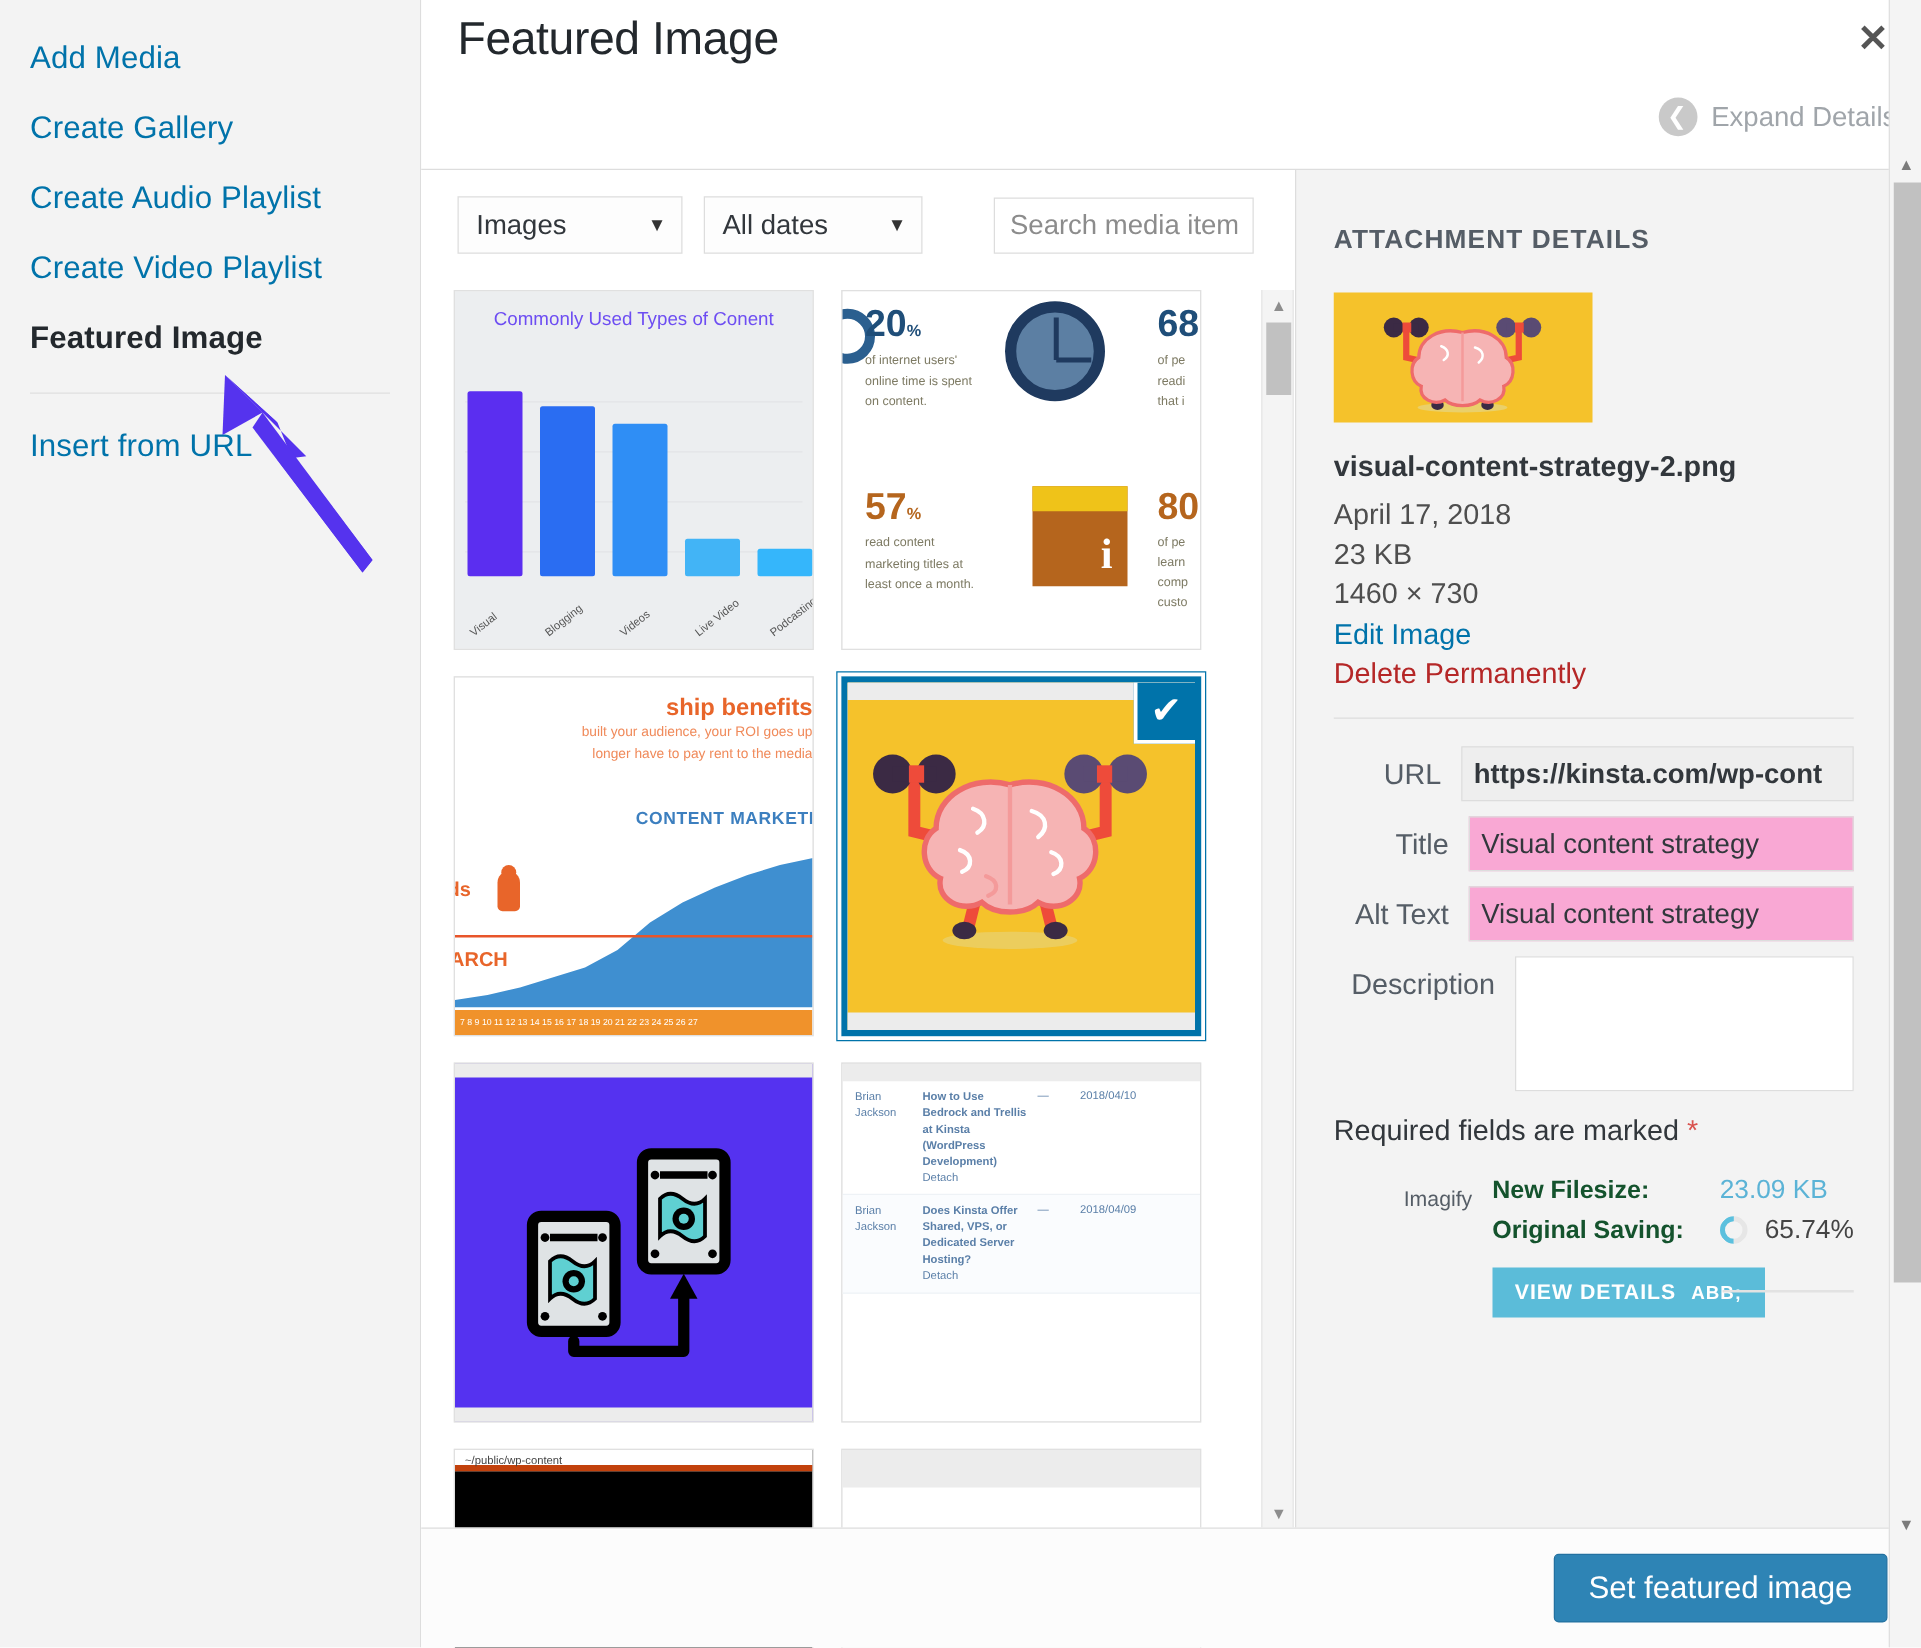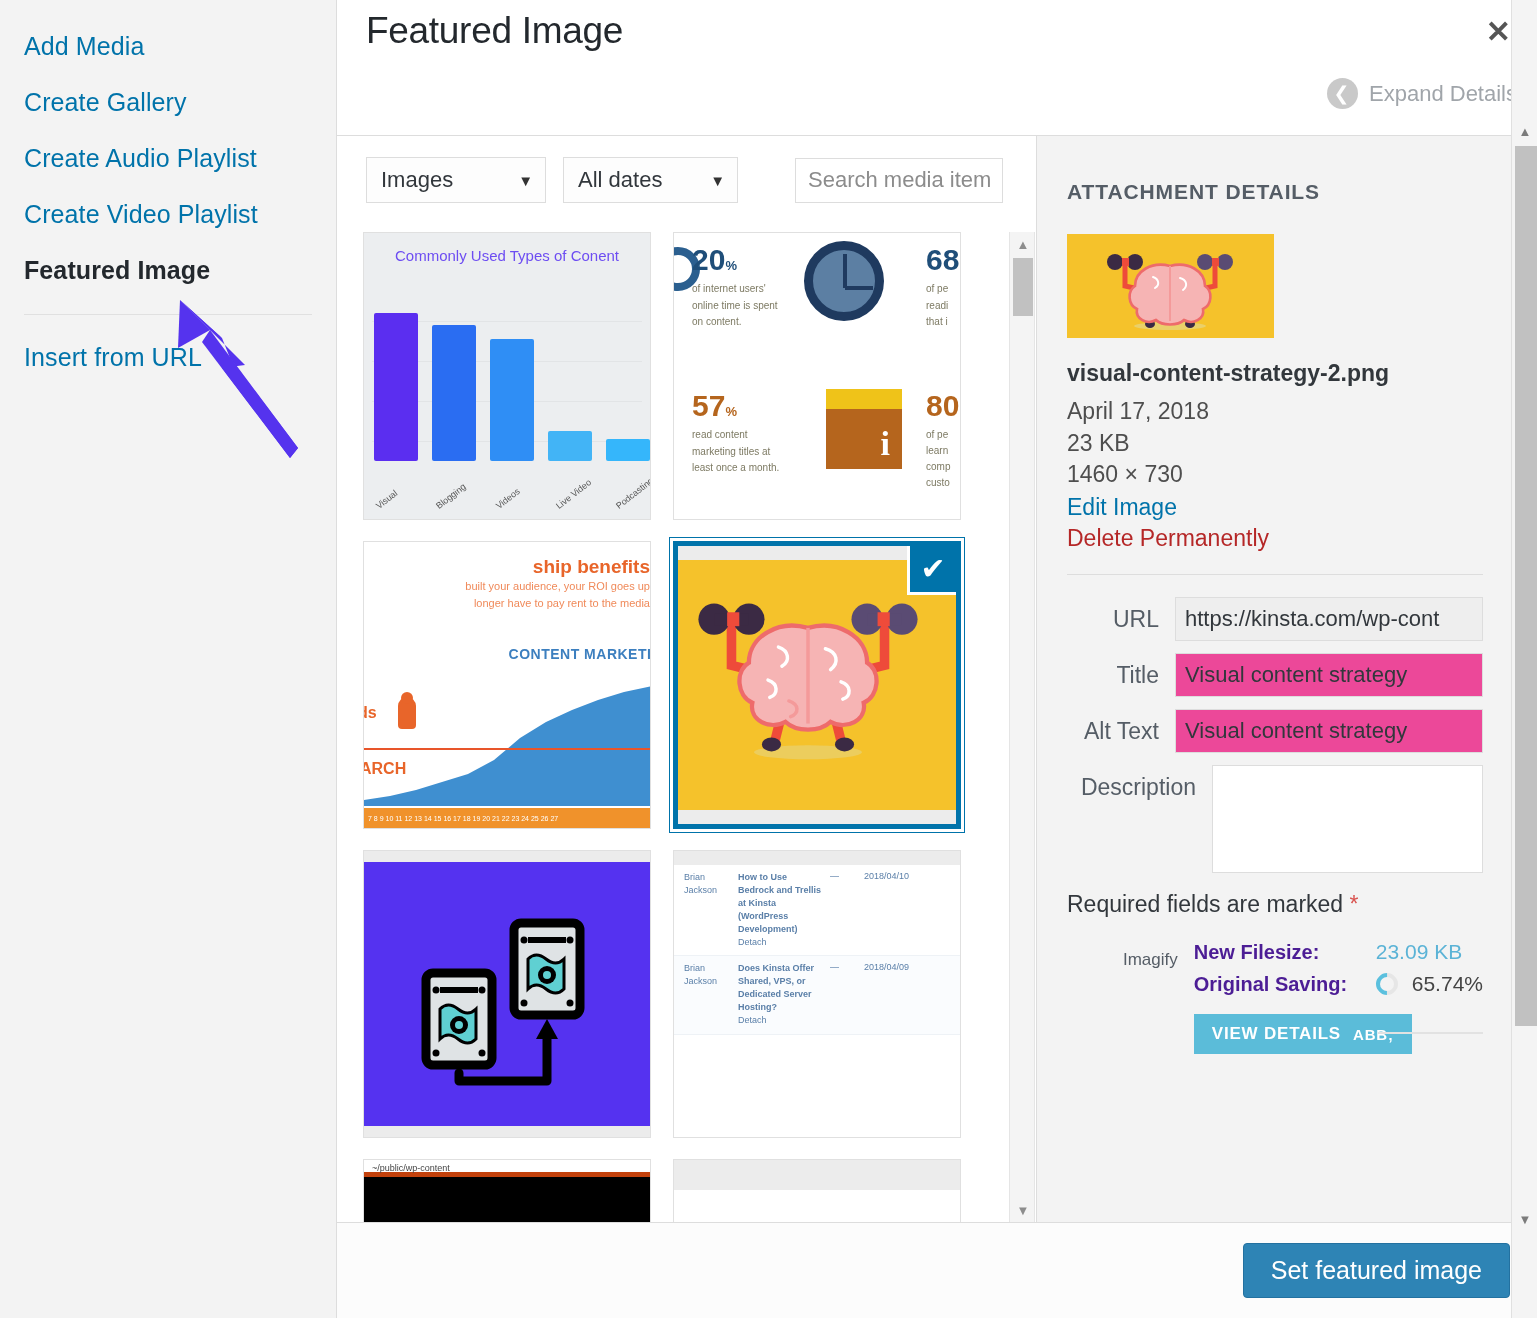--- a/index.html
+++ b/index.html
@@ -239,28 +239,28 @@
     width: 145px;
     text-align: right;
     padding-right: 16px;
     font-size: 23px; color: #555d66;
     line-height: 44px;
   }
   .field-input {
     flex: 1;
     height: 44px;
     border: 1px solid #ddd;
-    background: #ec4899;
+    background: #f9a8d4;
     padding: 0 9px;
     font-size: 22px;
     color: #32373c;
     font-family: "Liberation Sans", sans-serif;
     outline: none;
   }
-  .field-input.readonly { background: #eee; color: #32373c; }
+  .field-input.readonly { background: #eee; color: #32373c; font-weight: bold; }
   .field-area {
     flex: 1;
     height: 108px;
     border: 1px solid #ddd;
     background: #fff;
     padding: 7px 9px;
     font-size: 22px;
     color: #32373c;
     font-family: "Liberation Sans", sans-serif;
     resize: none;
@@ -275,21 +275,21 @@
   .imagify-row { display: flex; align-items: flex-start; }
   .imagify-label {
     width: 145px; text-align: right; padding-right: 16px;
     font-size: 17px; color: #555d66; line-height: 40px;
   }
   .imagify-body { flex: 1; }
   .img-line {
     display: flex; align-items: center; gap: 10px;
     font-size: 20px; margin-bottom: 8px;
   }
-  .img-key { font-weight: 700; color: #4c1d95; width: 172px; }
+  .img-key { font-weight: 700; color: #14532d; width: 172px; }
   .img-val-blue { color: #5bb3d6; font-size: 21px; }
   .img-val { color: #444; font-size: 21px; }
   .donut {
     width: 22px; height: 22px; border-radius: 50%;
     border: 4px solid #5bc0de;
     border-top-color: #e6e6e6;
     border-right-color: #e6e6e6;
     transform: rotate(45deg);
     margin-right: 4px;
   }

